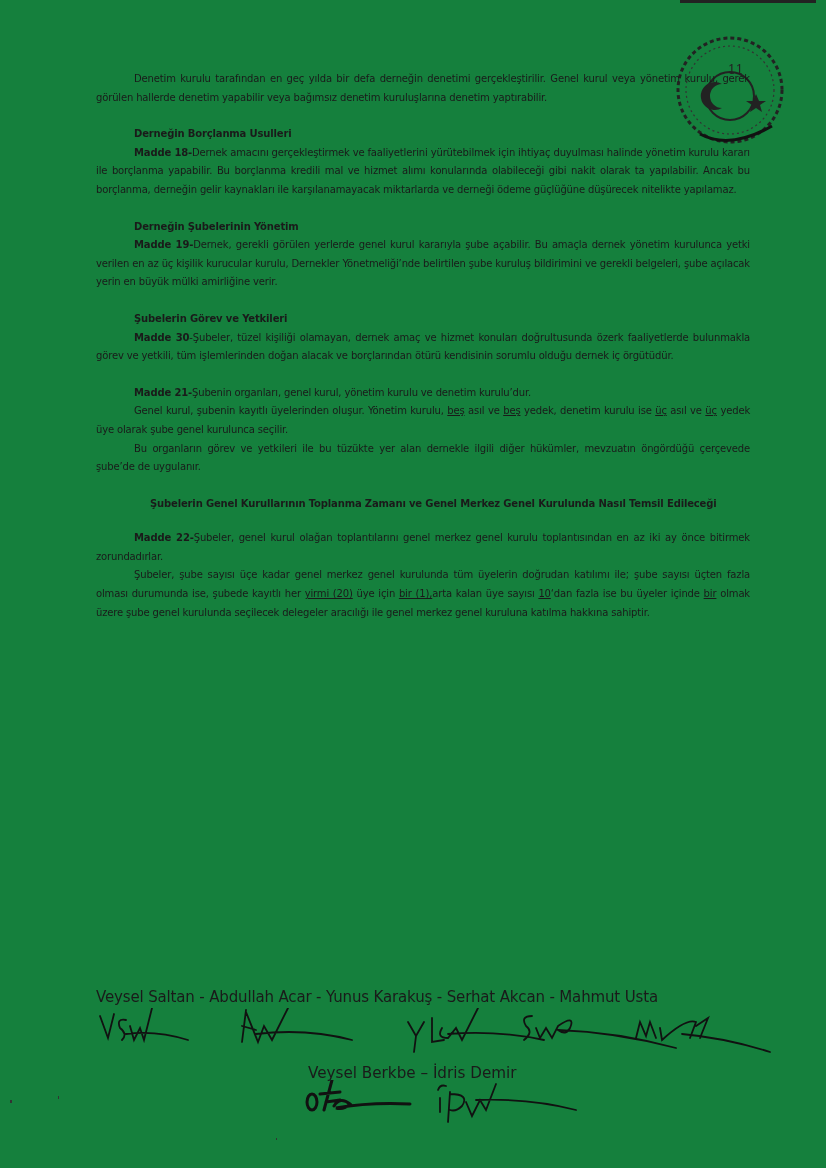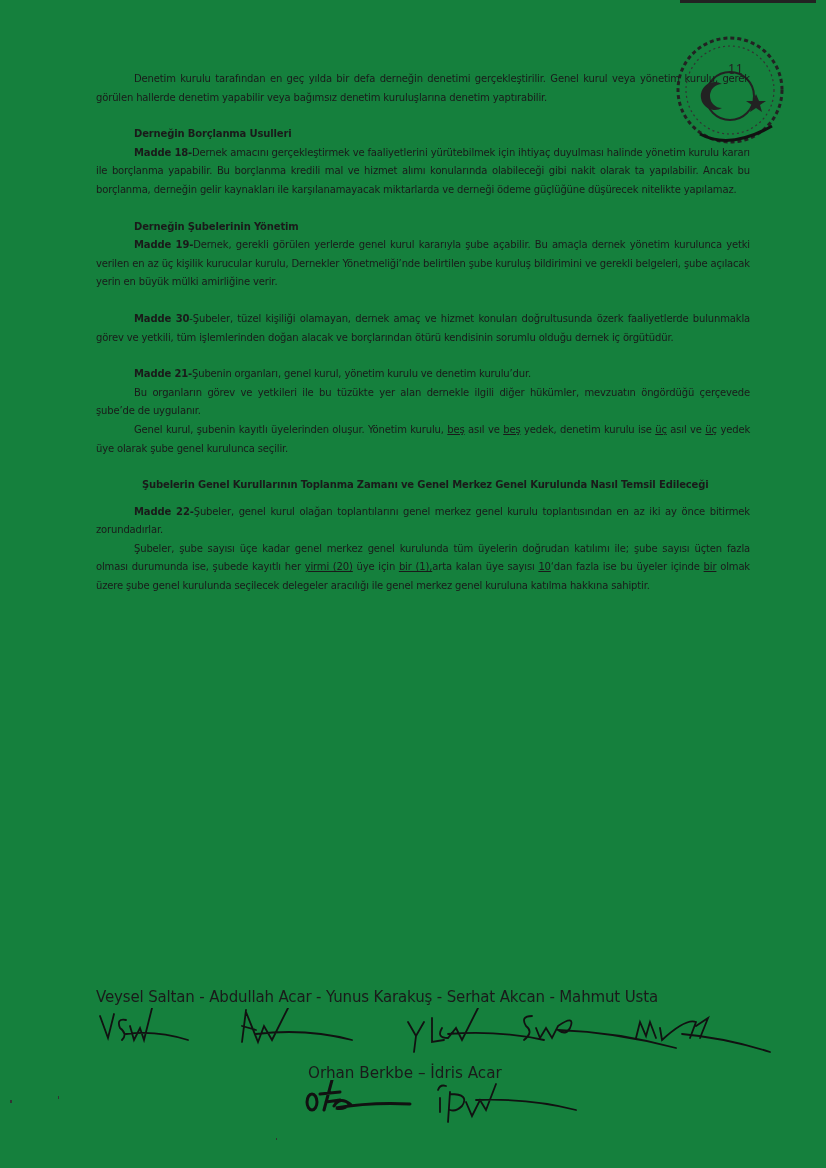--- a/index.html
+++ b/index.html
@@ -11,21 +11,21 @@
       color: #1a1a1a;
     }
     .topbar { position: absolute; left: 680px; top: 0; width: 136px; height: 3px; background: #222; }
     .body-text {
       position: absolute; left: 96px; top: 70px; width: 654px;
       font-size: 10px; line-height: 18.6px; letter-spacing: -0.15px;
     }
     .p { margin: 0; text-align: justify; text-indent: 38px; }
     .section { margin-top: 18px; }
     .heading { margin: 0; padding-left: 38px; font-weight: bold; }
-    .heading2 { margin: 8px; padding-left: 38px; font-weight: bold; text-align: justify; }
+    .heading2 { margin: 16px; padding-left: 38px; font-weight: bold; text-align: justify; }
     .madde { font-weight: bold; }
     u { text-decoration: underline; }
     .stamp { position: absolute; left: 660px; top: 22px; width: 130px; height: 140px; }
     .sig-names {
       position: absolute; left: 96px; top: 988px; width: 660px;
       font-size: 15px; line-height: 18px; letter-spacing: -0.15px;
     }
     .sig-row { position: absolute; left: 96px; top: 1008px; width: 680px; height: 45px; }
     .sig2-names { position: absolute; left: 308px; top: 1064px; font-size: 15.2px; line-height: 18px; }
     .sig2-row { position: absolute; left: 300px; top: 1080px; width: 280px; height: 50px; }
@@ -54,27 +54,28 @@
       <p class="heading">Derneğin Borçlanma Usulleri</p>
       <p class="p"><span class="madde">Madde 18-</span><span>Dernek amacını gerçekleştirmek ve faaliyetlerini yürütebilmek için ihtiyaç duyulması halinde yönetim kurulu kararı ile borçlanma yapabilir. Bu borçlanma kredili mal ve hizmet alımı konularında olabileceği gibi nakit olarak ta yapılabilir. Ancak bu borçlanma, derneğin gelir kaynakları ile karşılanamayacak miktarlarda ve derneği ödeme güçlüğüne düşürecek nitelikte yapılamaz.</span></p>
     </div>
 
     <div class="section">
       <p class="heading">Derneğin Şubelerinin Yönetim</p>
       <p class="p"><span class="madde">Madde 19-</span><span>Dernek, gerekli görülen yerlerde genel kurul kararıyla şube açabilir. Bu amaçla dernek yönetim kurulunca yetki verilen en az üç kişilik kurucular kurulu, Dernekler Yönetmeliği’nde belirtilen şube kuruluş bildirimini ve gerekli belgeleri, şube açılacak yerin en büyük mülki amirliğine verir.</span></p>
     </div>
 
     <div class="section">
+      <p class="heading">Şubelerin Görev ve Yetkileri</p>
       <p class="p"><span class="madde">Madde 30</span><span>-Şubeler, tüzel kişiliği olamayan, dernek amaç ve hizmet konuları doğrultusunda özerk faaliyetlerde bulunmakla görev ve yetkili, tüm işlemlerinden doğan alacak ve borçlarından ötürü kendisinin sorumlu olduğu dernek iç örgütüdür.</span></p>
     </div>
 
     <div class="section">
       <p class="p"><span class="madde">Madde 21-</span><span>Şubenin organları, genel kurul, yönetim kurulu ve denetim kurulu’dur.</span></p>
+      <p class="p"><span>Genel kurul, şubenin kayıtlı üyelerinden oluşur. Yönetim kurulu, </span><u>beş</u><span> asıl ve </span><u>beş</u><span> yedek, denetim kurulu ise </span><u>üç</u><span> asıl ve </span><u>üç</u><span> yedek üye olarak şube genel kurulunca seçilir.</span></p>
       <p class="p">Bu organların görev ve yetkileri ile bu tüzükte yer alan dernekle ilgili diğer hükümler, mevzuatın öngördüğü çerçevede şube’de de uygulanır.</p>
-      <p class="p"><span>Genel kurul, şubenin kayıtlı üyelerinden oluşur. Yönetim kurulu, </span><u>beş</u><span> asıl ve </span><u>beş</u><span> yedek, denetim kurulu ise </span><u>üç</u><span> asıl ve </span><u>üç</u><span> yedek üye olarak şube genel kurulunca seçilir.</span></p>
     </div>
 
     <div class="section">
       <p class="heading2">Şubelerin Genel Kurullarının Toplanma Zamanı ve Genel Merkez Genel Kurulunda Nasıl Temsil Edileceği</p>
       <p class="p"><span class="madde">Madde 22-</span><span>Şubeler, genel kurul olağan toplantılarını genel merkez genel kurulu toplantısından en az iki ay önce bitirmek zorundadırlar.</span></p>
       <p class="p"><span>Şubeler, şube sayısı üçe kadar genel merkez genel kurulunda tüm üyelerin doğrudan katılımı ile; şube sayısı üçten fazla olması durumunda ise, şubede kayıtlı her </span><u>yirmi (20)</u><span> üye için </span><u>bir (1),</u><span>arta kalan üye sayısı </span><u>10</u><span>‘dan fazla ise bu üyeler içinde </span><u>bir</u><span> olmak üzere şube genel kurulunda seçilecek delegeler aracılığı ile genel merkez genel kuruluna katılma hakkına sahiptir.</span></p>
     </div>
   </div>
 
   <div class="sig-names">Veysel Saltan - Abdullah Acar - Yunus Karakuş - Serhat Akcan - Mahmut Usta</div>
@@ -87,21 +88,21 @@
       <path d="M150 2 L146 34 M146 18 L160 22 M150 4 L162 34 L168 18 L176 32 L192 0 M160 26 Q210 20 256 32"></path>
 
       <path d="M312 14 L320 28 L328 14 M320 28 L318 44 M336 10 L336 34 L348 32 M346 20 Q340 30 352 30 L360 20 L366 32 L382 0 M352 26 Q400 22 448 32"></path>
 
       <path d="M436 8 Q424 8 430 18 Q438 24 428 32 M440 20 L444 30 L450 20 L456 30 L462 18 Q480 6 474 20 Q470 28 462 22 Q520 24 580 40"></path>
 
       <path d="M540 30 L544 14 L550 28 L554 14 L560 30 M564 20 L566 32 Q590 10 600 14 L594 30 M600 18 L612 10 L604 30 M586 26 Q630 30 674 44"></path>
     </g>
   </svg>
 
-  <div class="sig2-names">Orhan Berkbe – İdris Acar</div>
+  <div class="sig2-names">Veysel Berkbe – İdris Demir</div>
   <svg class="sig2-row" viewBox="0 0 280 50">
     <g fill="none" stroke="#111" stroke-linecap="round">
       <ellipse cx="12" cy="22" rx="5" ry="8" stroke-width="3"></ellipse>
       <path d="M24 30 L32 0 M20 14 L40 12 M26 22 L40 20 M34 26 Q40 16 50 24 Q44 30 36 28 Q70 22 110 24" stroke-width="3"></path>
       <path d="M138 10 Q140 4 146 6 M140 18 L140 32 M150 12 L148 42 M150 14 Q170 14 162 26 Q156 32 150 30 M166 22 L172 36 L180 20 L186 30 L196 4 M176 20 Q230 18 276 30" stroke-width="1.8"></path>
     </g>
   </svg>
 
   <div class="dot" style="left:10px; top:1100px;"></div>
   <div class="dot" style="left:58px; top:1096px; width:1px;"></div>

